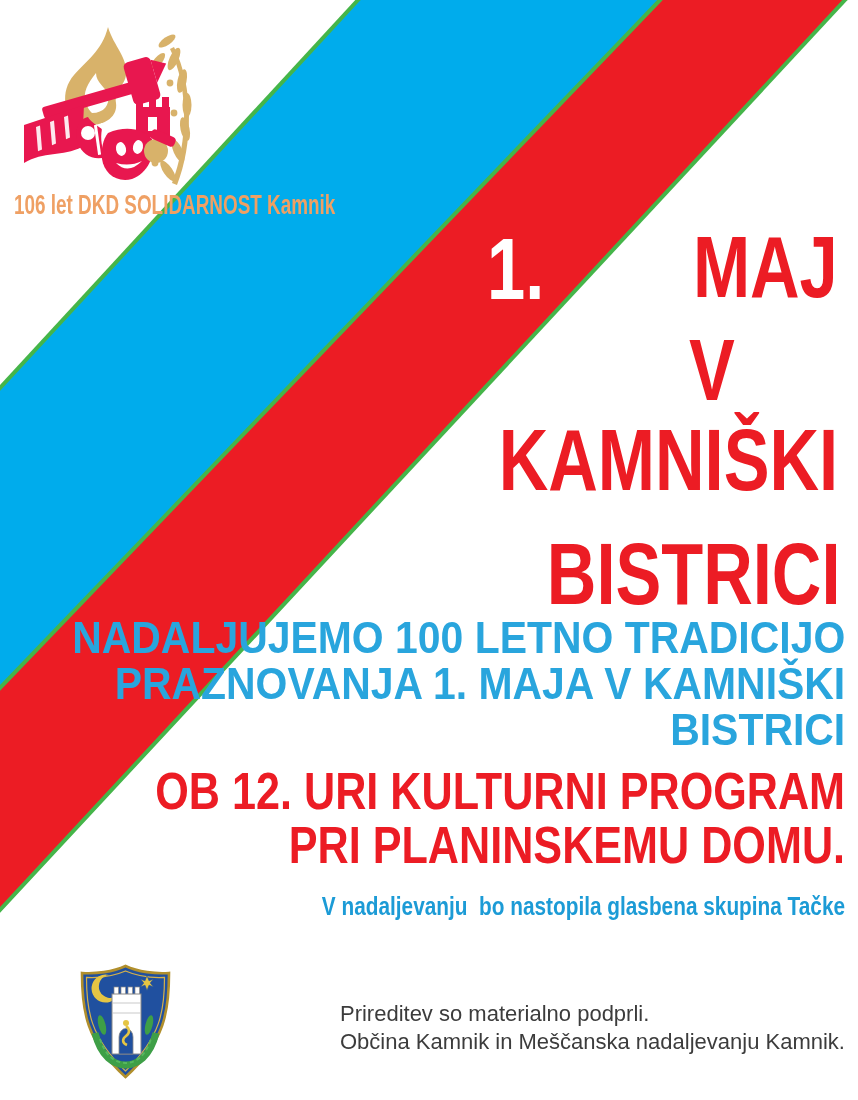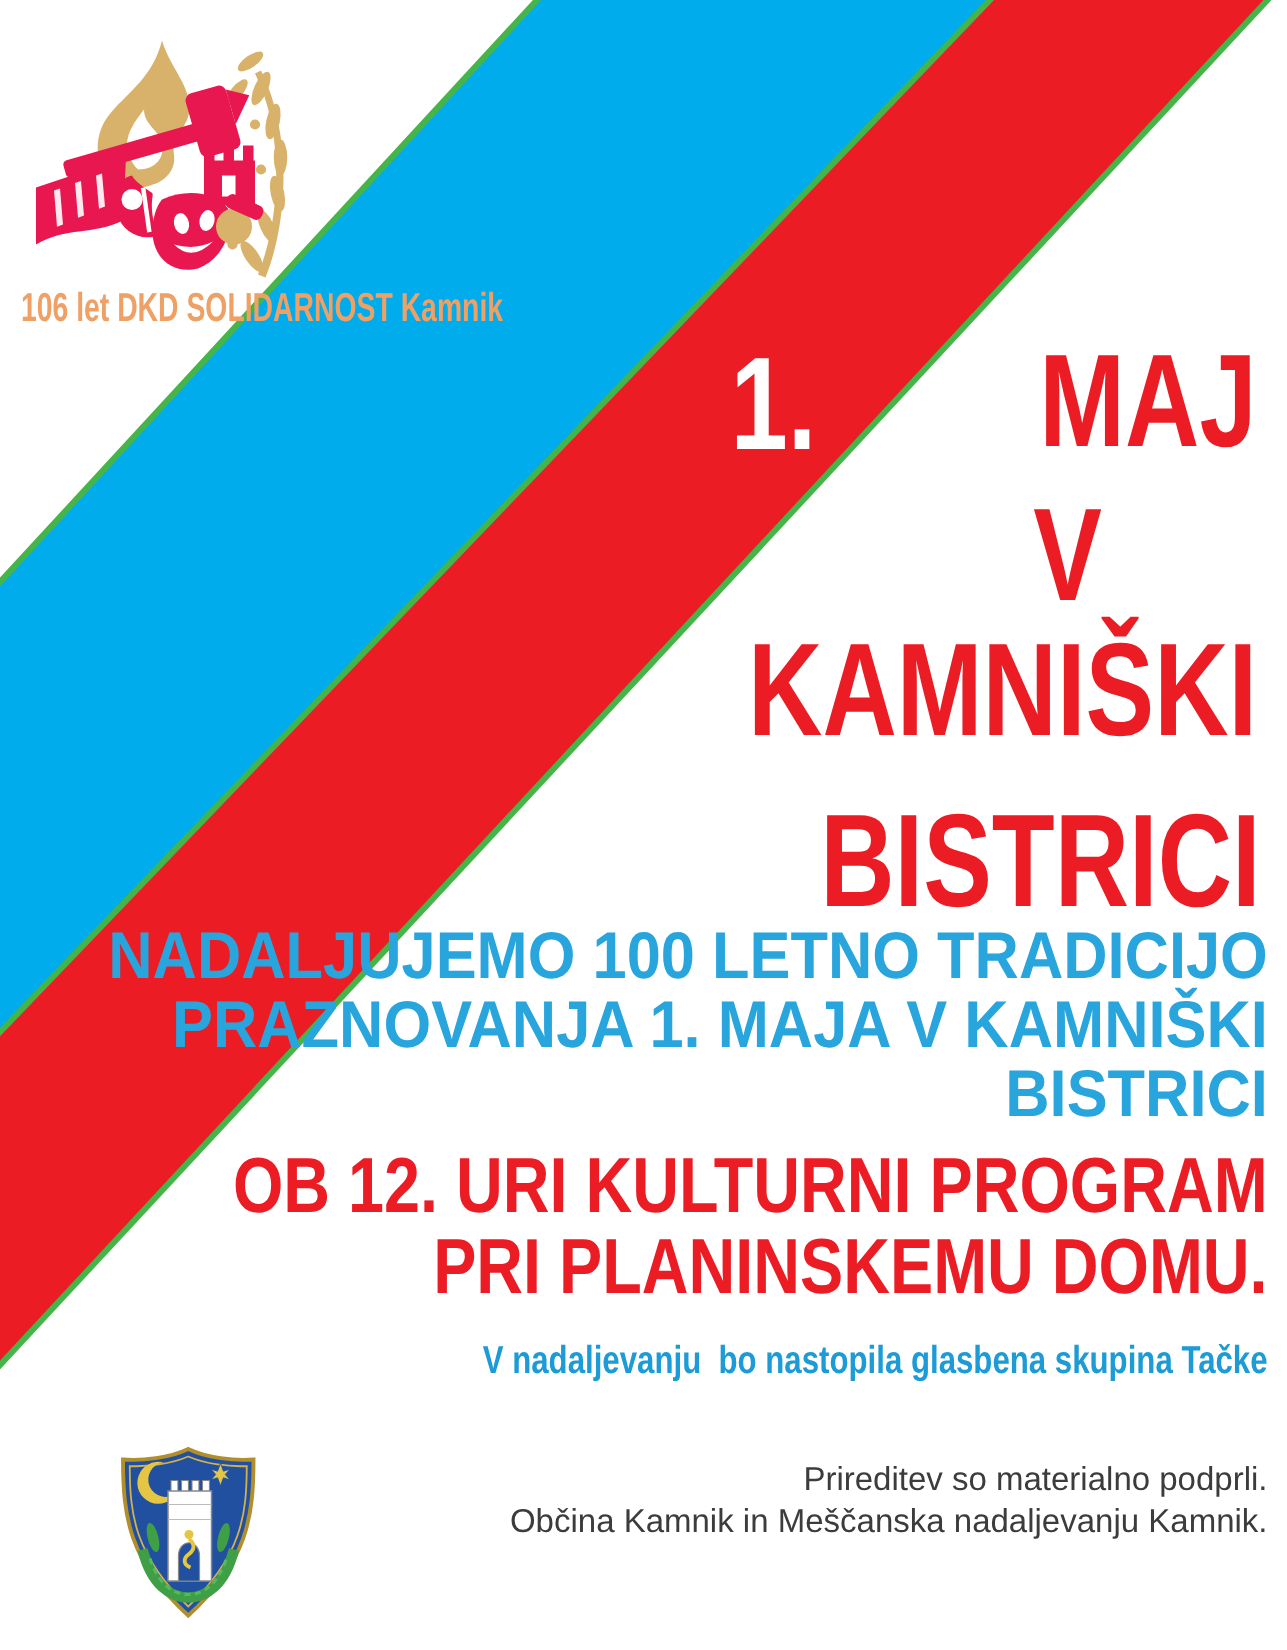--- a/index.html
+++ b/index.html
@@ -55,22 +55,22 @@
   
   .band-line{
     right:13px;top:893px;
     font-size:26px;font-weight:bold;line-height:1;
     color:#1C9BD6;
     transform:scaleX(.80);transform-origin:100% 0;
     white-space:pre;
   }
   
   .footer{
-    right:13px;top:972px;
-    text-align:right;
+    right:13px;top:1000px;
+    text-align:left;
     font-size:22px;font-weight:normal;line-height:28px;
     color:#3C3C3C;
   }
   .emblem{position:absolute;left:22px;top:20px;width:175px;height:172px;}
   .coat{position:absolute;left:78px;top:963px;width:95px;height:118px;}
 </style>
 </head>
 <body>
 
 <div id="poster">

